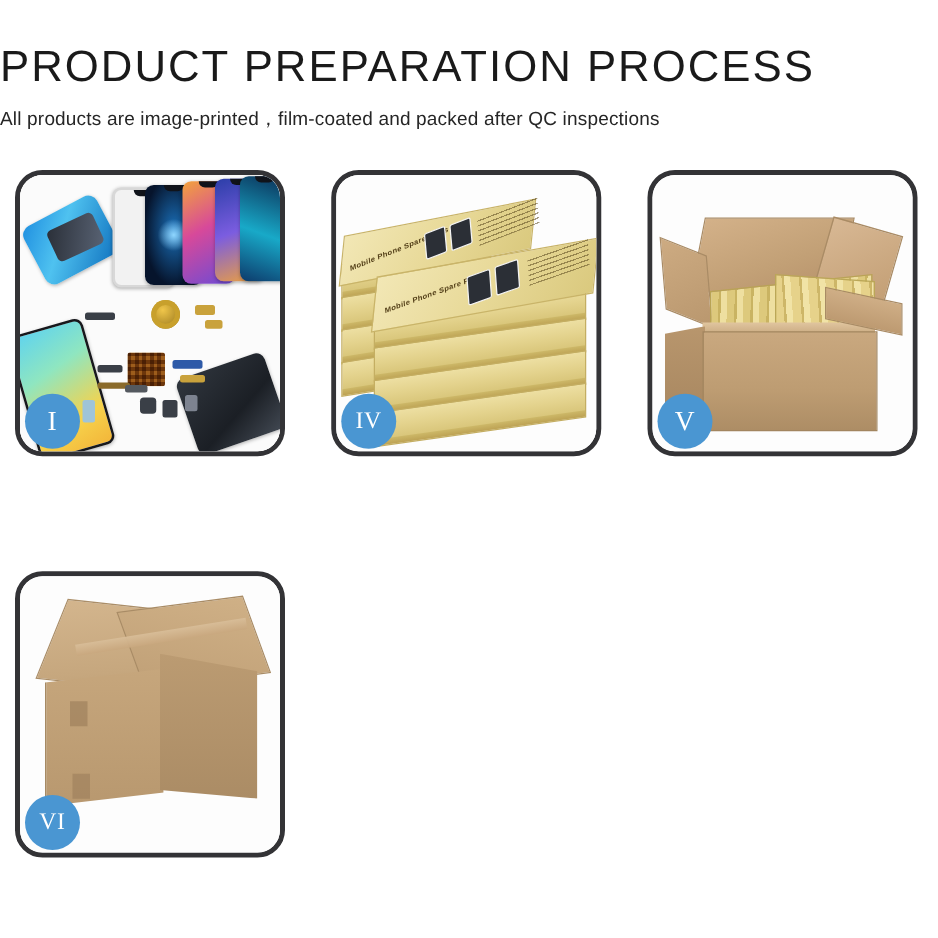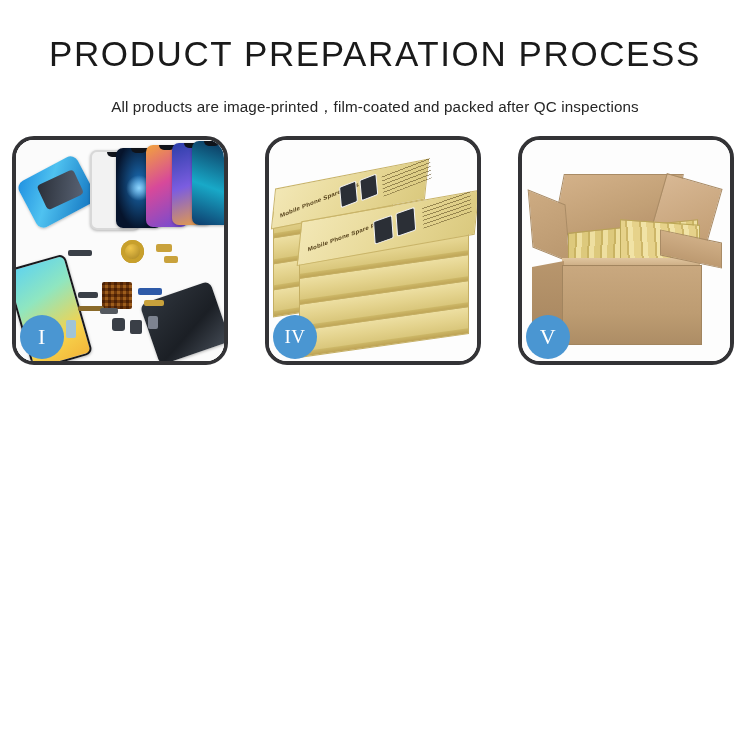--- a/index.html
+++ b/index.html
@@ -13,34 +13,34 @@
     font-family: "Liberation Sans", sans-serif;
     overflow: hidden;
     position: relative;
   }
 
   
   .header {
     position: absolute;
     top: 0; left: 0;
     width: 750px;
-    text-align: center;
+    text-align: left;
   }
   .title {
     margin: 0;
     padding-top: 36px;
     font-size: 35px;
     font-weight: 400;
     letter-spacing: 1.6px;
     color: #1a1a1a;
     line-height: 1.05;
     font-family: "Liberation Sans", sans-serif;
   }
   .subtitle {
-    margin: 12px;
+    margin: 0;
     padding-top: 12px;
     font-size: 15.2px;
     font-weight: 400;
     letter-spacing: 0.15px;
     color: #262626;
     font-family: "Liberation Sans", sans-serif;
   }
 
   
   .grid {
@@ -497,14 +497,28 @@
         <div class="c-contents2"></div>
         <div class="c-rim"></div>
         <div class="c-flap c-flap-front-r"></div>
         <div class="c-side"></div>
         <div class="c-front"></div>
       </div>
     </div>
     <div class="badge">V</div>
   </div>
 
+  <div class="panel">
+    <div class="panel-inner">
+      <div class="sealed">
+        <div class="s-top"></div>
+        <div class="s-top2"></div>
+        <div class="s-tape"></div>
+        <div class="s-left"></div>
+        <div class="s-right"></div>
+        <div class="s-tab1"></div>
+        <div class="s-tab2"></div>
+      </div>
+    </div>
+    <div class="badge wide">VI</div>
+  </div>
 
 </div>
 
 </body></html>

